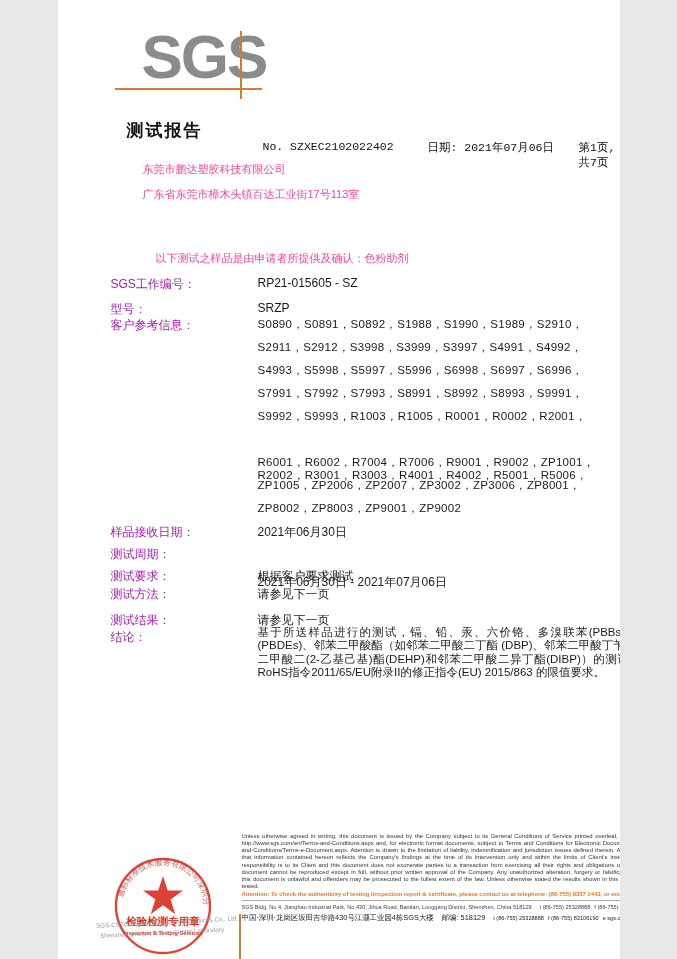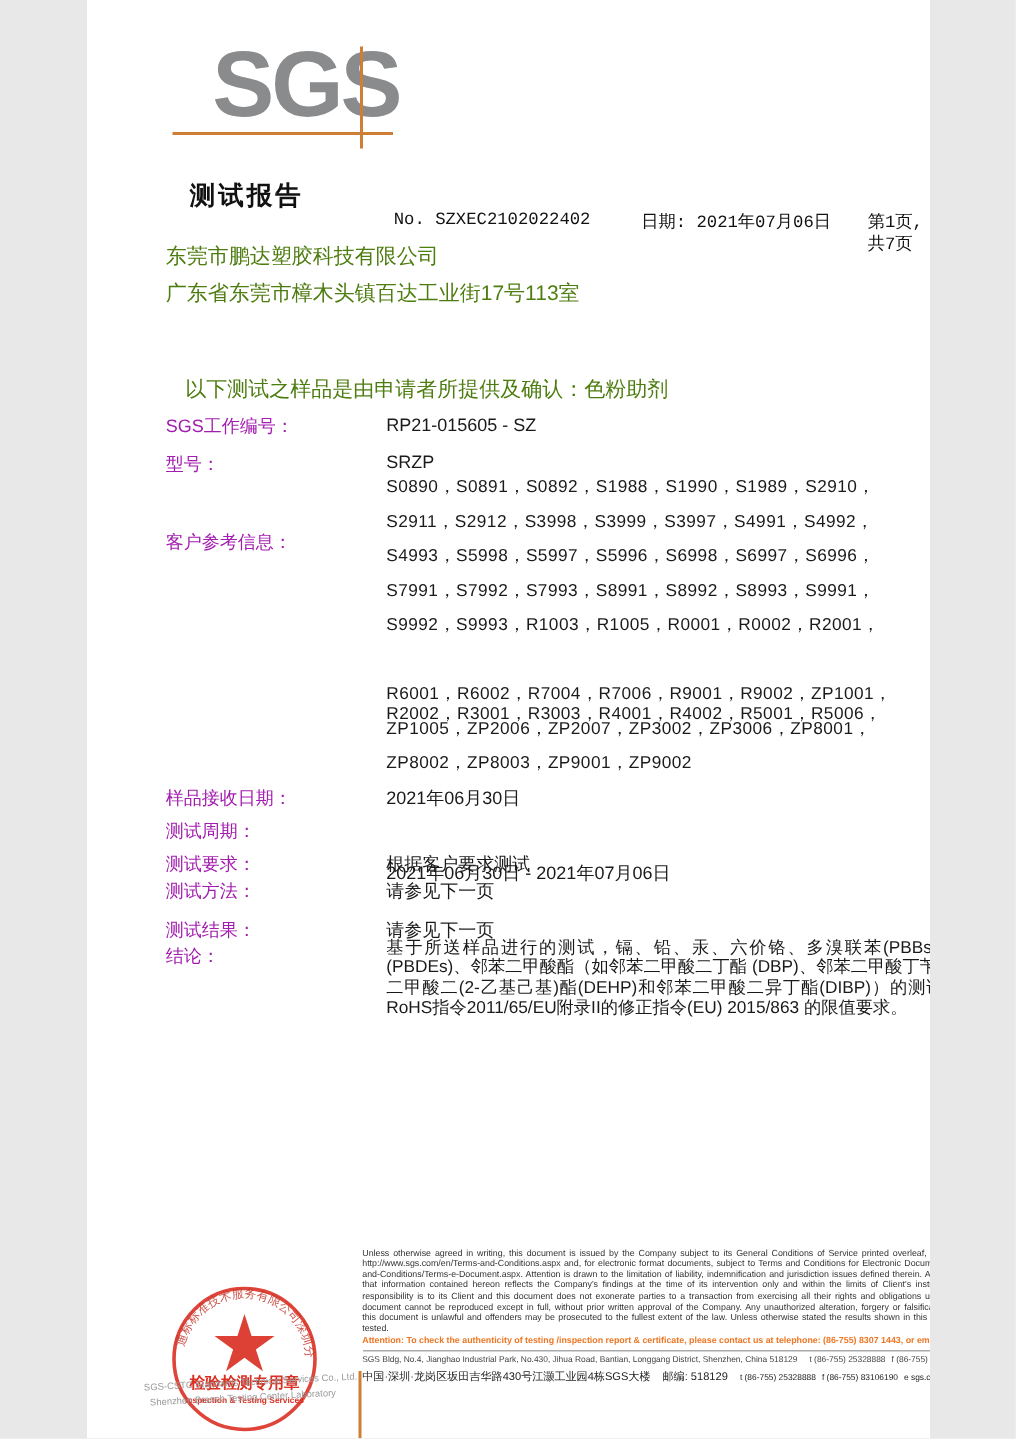--- a/index.html
+++ b/index.html
@@ -16,21 +16,21 @@
     font-size:62px; line-height:62px; font-weight:bold;
     letter-spacing:-2px; color:#8a8b8d;
   }
   .logo-hline { position:absolute; left:57px; top:88px; width:147px; height:2px; background:#cf7f35; }
   .logo-vline { position:absolute; left:182px; top:31px; width:2px; height:68px; background:#cf7f35; }
 
   
   .report-title { position:absolute; left:53px; top:119px; font-size:17px; font-weight:bold; letter-spacing:2px; color:#111;margin-left:16px; }
   .hdr { position:absolute; top:140px; font-size:11.5px; color:#111;font-family:Liberation Mono, monospace; }
 
-  .line12 { position:absolute; font-size:14px; color:#4d7c0f; }
+  .line12 { position:absolute; font-size:11px; color:#ec4899;margin-left:32px; }
 
   .label { position:absolute; left:53px; font-size:12px; color:#a21caf; }
   .value { position:absolute; left:200px; font-size:12px; color:#1a1a1a; }
   .codes { font-size:11.5px; letter-spacing:.3px; }
 
   .conclusion-text {
     position:absolute; left:200px; top:626px; width:444px;
     font-size:11.5px; line-height:13.4px; color:#1a1a1a; text-align:justify;
   }
 
@@ -78,21 +78,21 @@
   <div class="line12" style="left:53px; top:187px;">广东省东莞市樟木头镇百达工业街17号113室</div>
 
   <div class="line12" style="left:66px; top:251px;">以下测试之样品是由申请者所提供及确认：色粉助剂</div>
 
   <div class="label" style="top:276px;">SGS工作编号：</div>
   <div class="value" style="top:276px;">RP21-015605 - SZ</div>
 
   <div class="label" style="top:301px;">型号：</div>
   <div class="value" style="top:301px;">SRZP</div>
 
-  <div class="label" style="top:317px;margin-top:36px;">客户参考信息：</div>
+  <div class="label" style="top:317px;">客户参考信息：</div>
   <div class="value codes" style="top:317px;">S0890，S0891，S0892，S1988，S1990，S1989，S2910，</div>
   <div class="value codes" style="top:340px;">S2911，S2912，S3998，S3999，S3997，S4991，S4992，</div>
   <div class="value codes" style="top:363px;">S4993，S5998，S5997，S5996，S6998，S6997，S6996，</div>
   <div class="value codes" style="top:386px;">S7991，S7992，S7993，S8991，S8992，S8993，S9991，</div>
   <div class="value codes" style="top:409px;">S9992，S9993，R1003，R1005，R0001，R0002，R2001，</div>
   <div class="value codes" style="top:420px;margin-top:48px;">R2002，R3001，R3003，R4001，R4002，R5001，R5006，</div>
   <div class="value codes" style="top:455px;">R6001，R6002，R7004，R7006，R9001，R9002，ZP1001，</div>
   <div class="value codes" style="top:478px;">ZP1005，ZP2006，ZP2007，ZP3002，ZP3006，ZP8001，</div>
   <div class="value codes" style="top:501px;">ZP8002，ZP8003，ZP9001，ZP9002</div>
 

